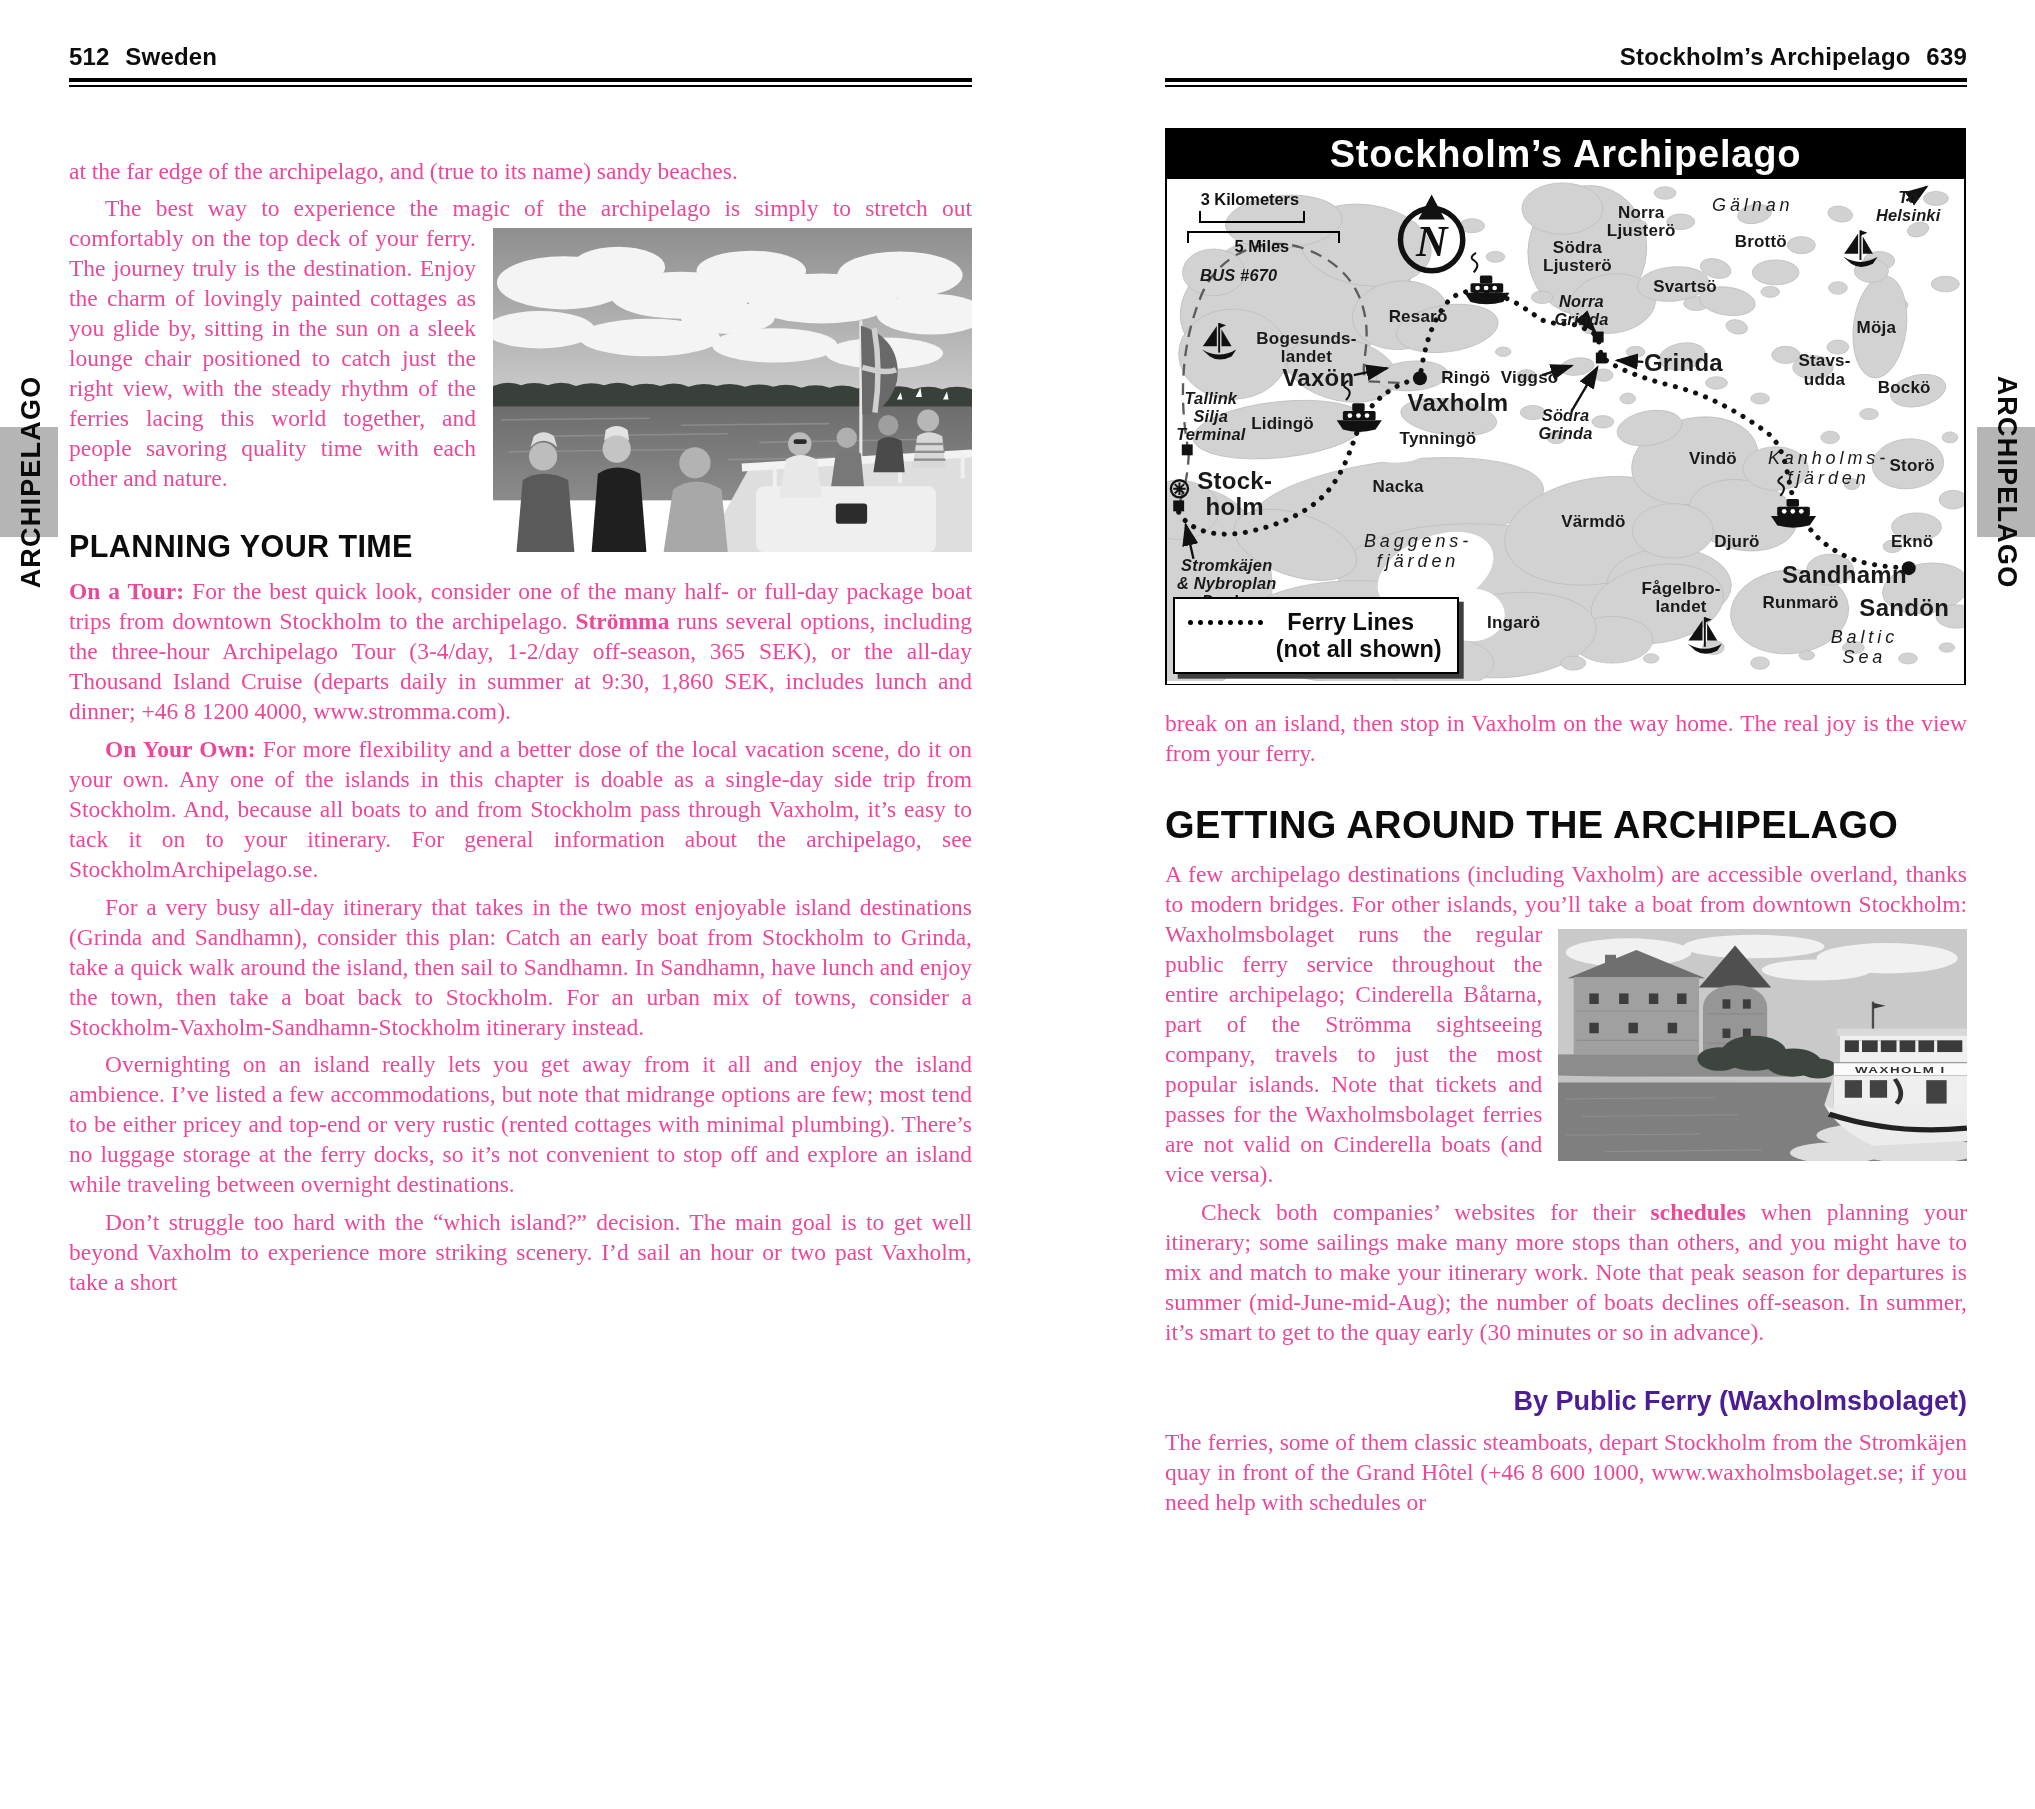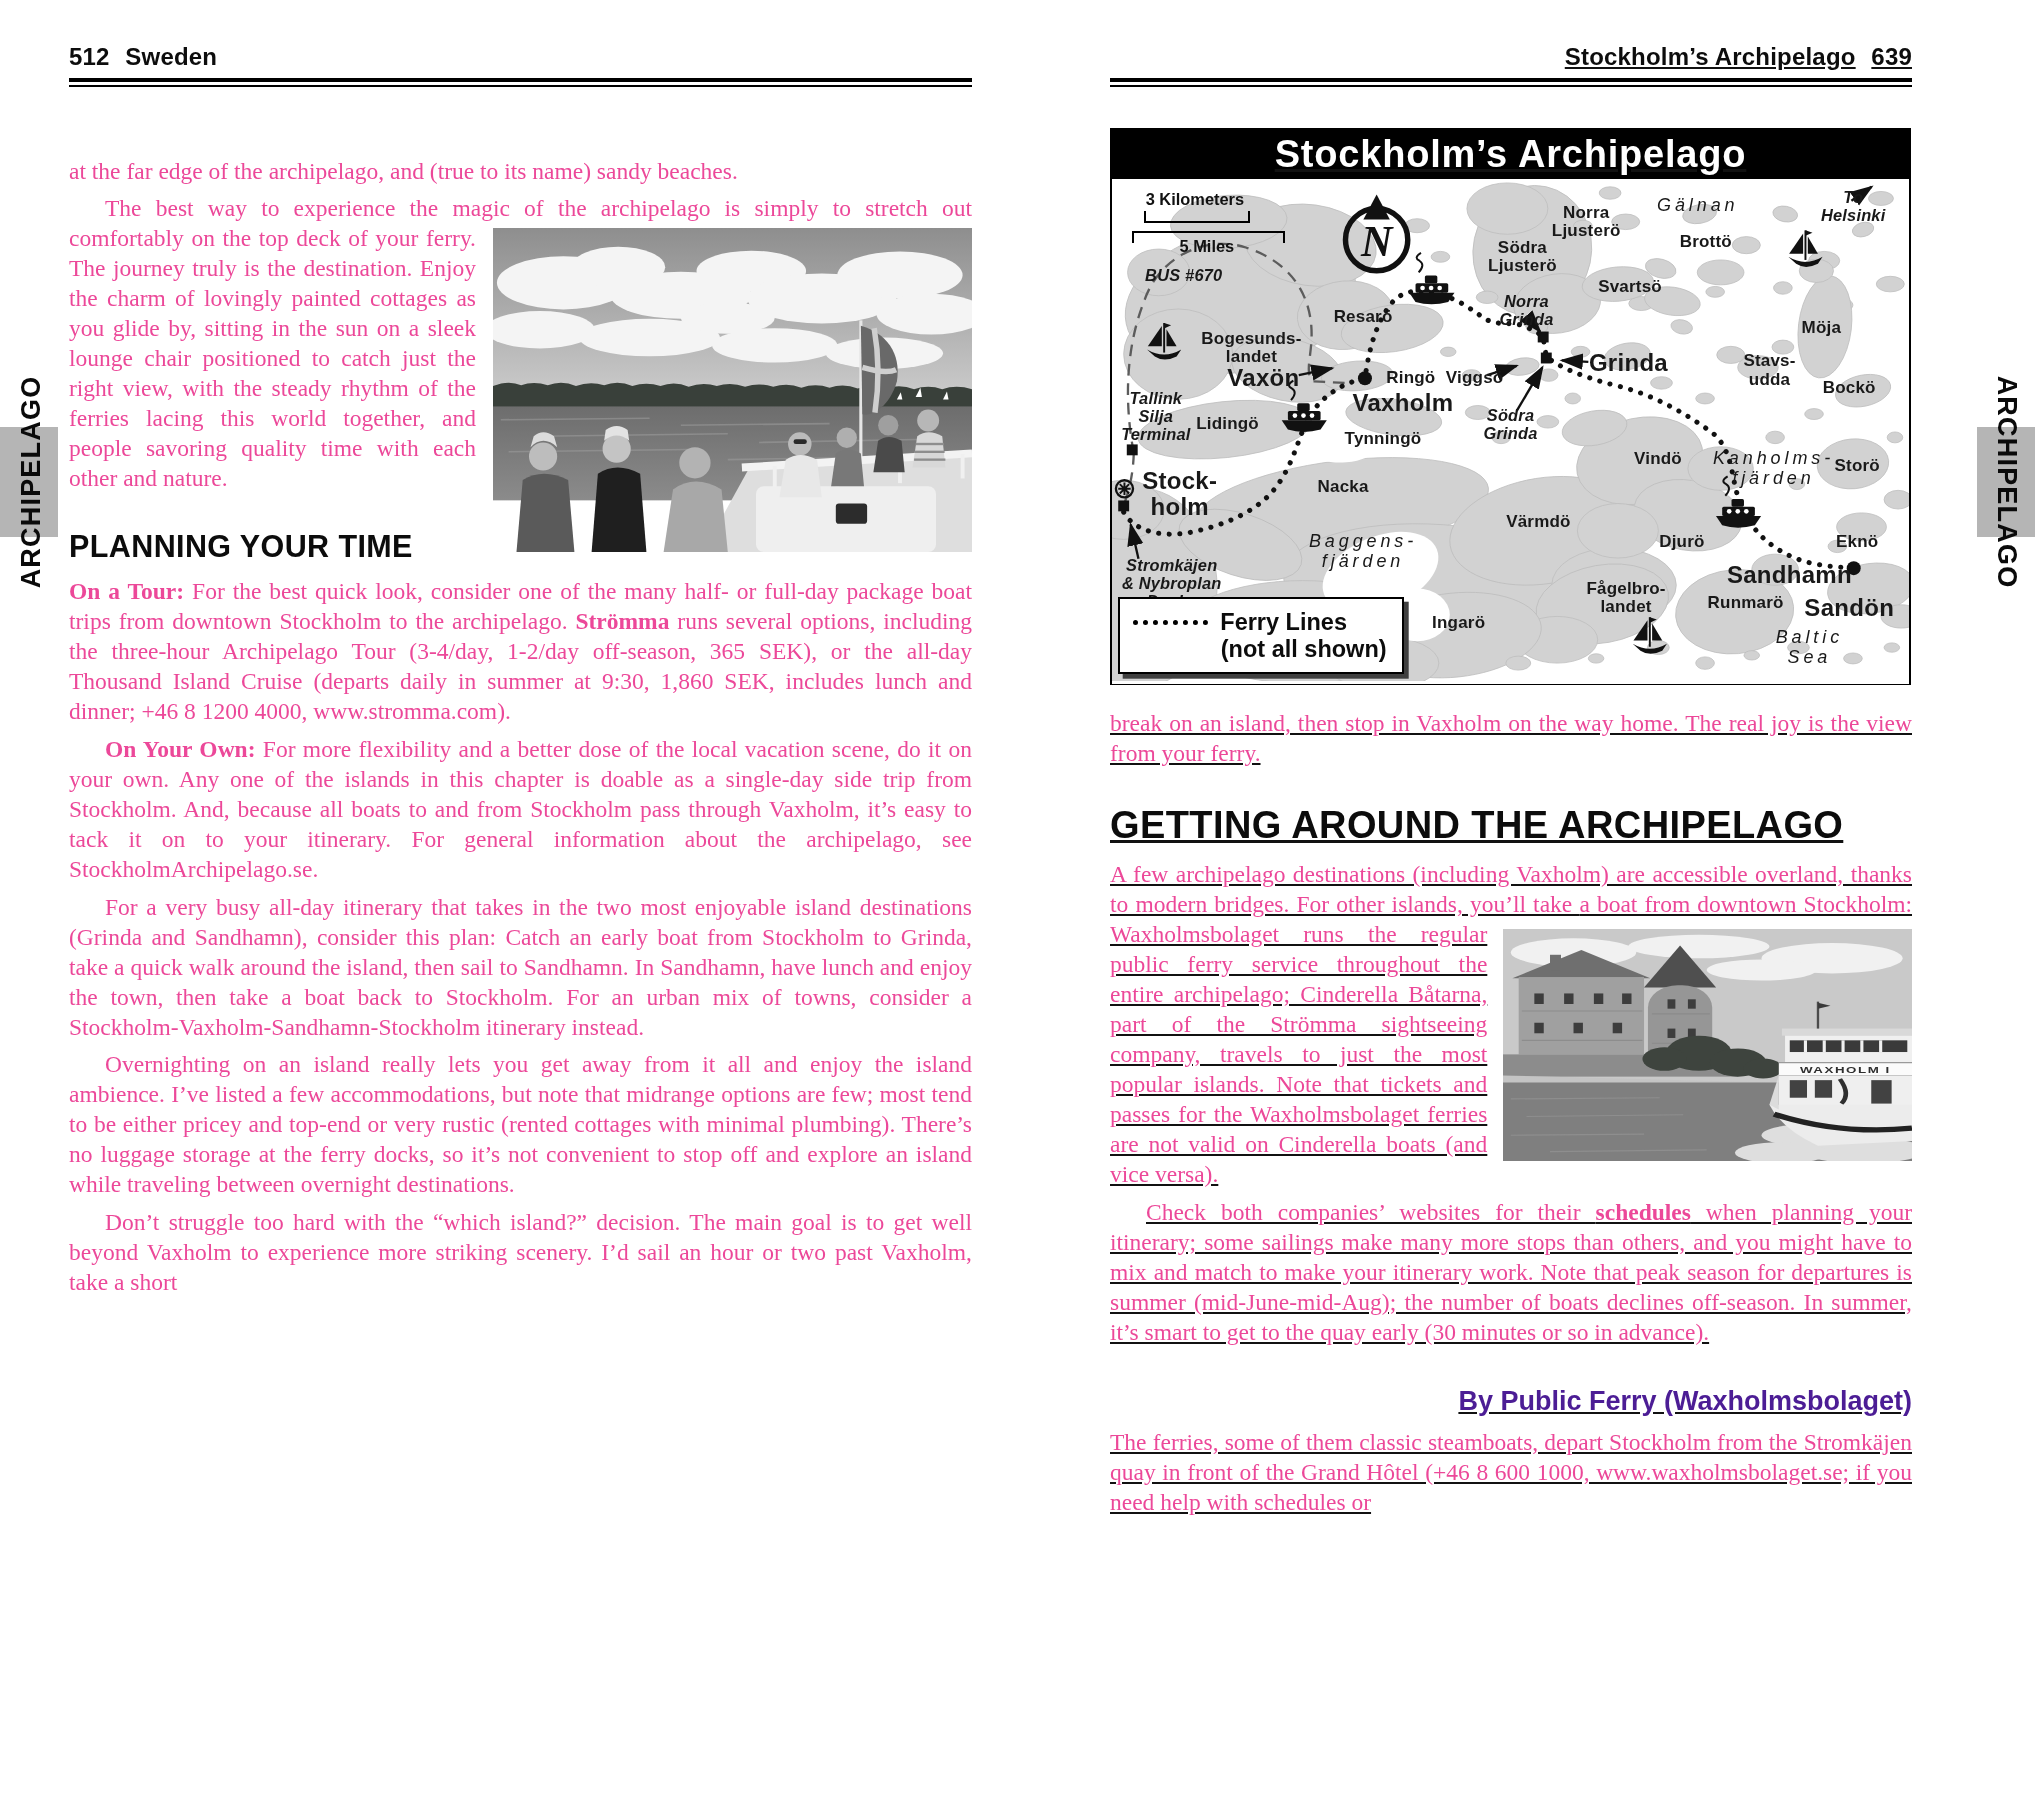--- a/index.html
+++ b/index.html
@@ -1,21 +1,21 @@
 <!DOCTYPE html>
 <html style="font-size:12.5px"><head>
 <meta charset="utf-8">
 <style>
   html,body{margin:0;padding:0;background:#ffffff;}
   #spread{position:relative;width:2035px;height:1809px;background:#fff;overflow:hidden;
           font-family:"Liberation Serif",serif;color:#111;}
   
   .page{position:absolute;top:43px;}
   #left-page{left:69px;width:903px;}
-  #right-page{left:1110px;width:802px;text-decoration:underline;}
+  #right-page{left:1165px;width:802px;}
   .phead{display:flex;align-items:baseline;font:700 24px/28px "Liberation Sans",sans-serif;
          letter-spacing:0.2px;color:#0d0d0d;}
   .phead .gap{width:15.7px;}
   .phead.right{justify-content:flex-end;}
   .rulew{margin-top:7px;}
   .rthick{height:3.9px;background:#000;}
   .rthin{height:1.6px;background:#000;margin-top:3.1px;}
   
   .bp{font:23.5px/30px "Liberation Serif",serif;color:#ec4899;text-align:justify;margin:0 0 7.8px;}
   .ind{text-indent:36px;}
@@ -45,21 +45,21 @@
   .sc-km{text-align:center;width:125px;}
   .sc-km-br{width:102px;height:10.2px;margin:1.6px 0 7.8px 11.7px;
             border-left:2.3px solid #000;border-right:2.3px solid #000;border-bottom:2.3px solid #000;}
   .sc-mi-br{width:149px;height:10.2px;
             border-left:2.3px solid #000;border-right:2.3px solid #000;border-top:2.3px solid #000;}
   .sc-mi{text-align:center;width:149px;margin-top:-6.3px;}
   .legend{position:absolute;left:6.3px;bottom:9.4px;z-index:4;background:#fff;border:2.3px solid #000;
           box-shadow:4.7px 4.7px 0 #3f3f3f;padding:9.4px 15.7px 9.4px 12.5px;}
   .leg-row{display:flex;align-items:center;}
   .leg-dots{display:inline-block;width:75px;border-top:5.5px dotted #000;margin-right:12.5px;}
-  .leg-txt{font:700 23.5px/1.15 "Liberation Sans",sans-serif;color:#0c0c0c;}
+  .leg-txt{font:700 23.5px/1.15 "Liberation Sans",sans-serif;color:#0c0c0c;margin-left:12px;}
   .leg-l2{margin-left:88px;font:700 23.5px/1.15 "Liberation Sans",sans-serif;color:#0c0c0c;}
   
   .tabbox{position:absolute;width:58px;height:110px;background:#b5b5b5;}
   #tabbox-l{left:0;top:427px;}
   #tabbox-r{left:1977px;top:427px;}
   .tabtext{position:absolute;font:700 27px "Liberation Sans",sans-serif;letter-spacing:1.2px;
            color:#0a0a0a;white-space:nowrap;}
   #tabtext-l{left:31px;top:482px;transform:translate(-50%,-50%) rotate(-90deg);}
   #tabtext-r{left:2006px;top:482px;transform:translate(-50%,-50%) rotate(90deg);}
 </style>

